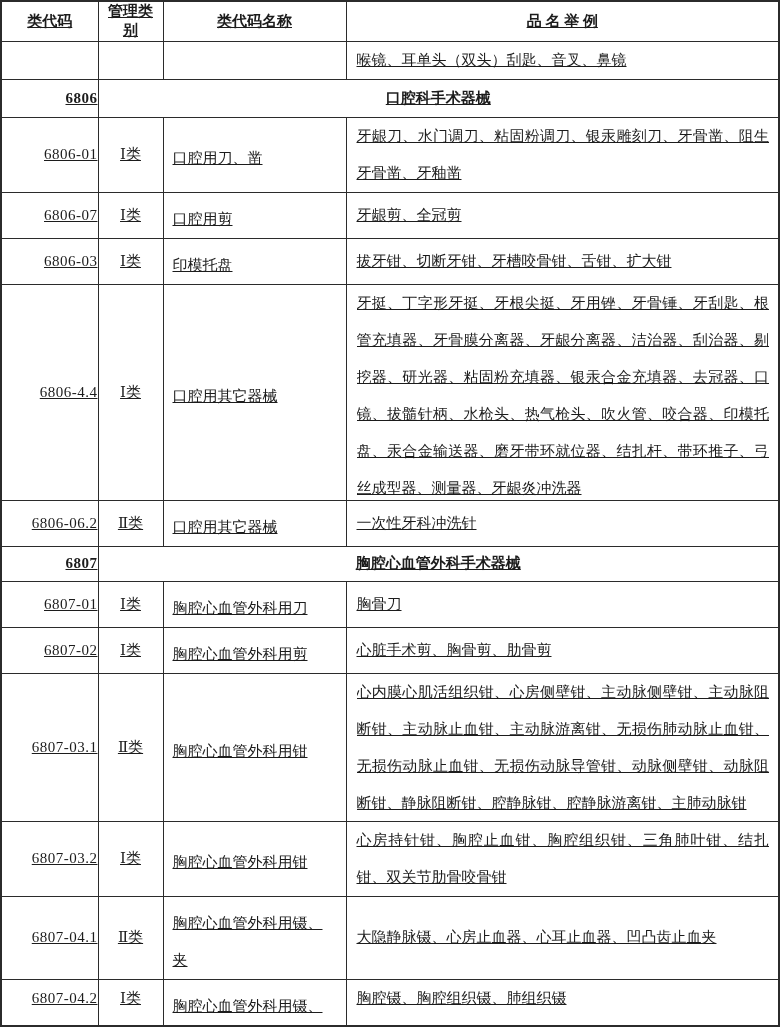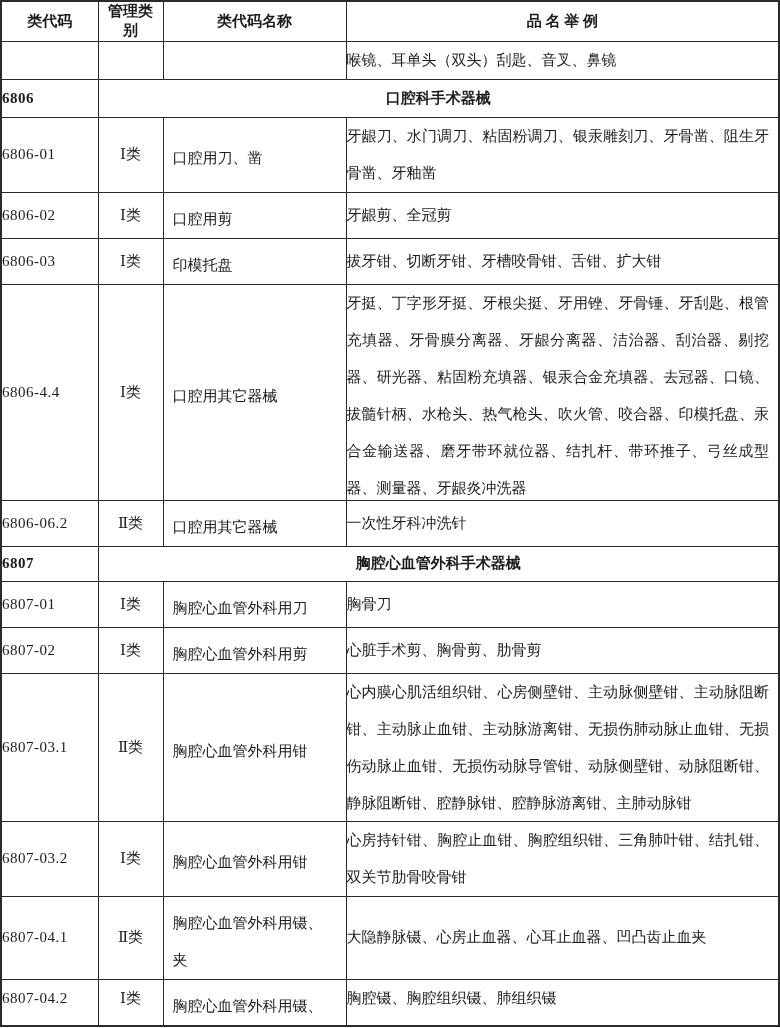--- a/index.html
+++ b/index.html
@@ -4,20 +4,21 @@
 <style>
   html, body { margin: 0; padding: 0; background: #ffffff; }
   .page {
     position: relative;
     width: 780px;
     height: 1028px;
     overflow: hidden;
     background: #ffffff;
     font-family: "Liberation Serif", "DejaVu Serif", serif;
     color: #1c1c1c;
+    text-decoration: underline;
   }
   table.doc-table {
     border-collapse: collapse;
     table-layout: fixed;
     width: 778px;
     border: 2px solid #2b2b2b;
   }
   td, th {
     border: 1px solid #2b2b2b;
     padding: 0;
@@ -25,32 +26,32 @@
     vertical-align: middle;
     font-size: 15px;
   }
   th {
     font-weight: bold;
     text-align: center;
     line-height: 19px;
     white-space: pre-line;
   }
   td.code-cell {
-    text-align: left;
+    text-align: right;
     letter-spacing: 0.5px;
   }
   td.class-cell { text-align: center; }
   td.name-cell {
     padding: 8px 6px 0 9px;
     line-height: 37px;
     white-space: pre-line;
     text-align: left;
   }
   td.examples-cell {
-    padding: 0 9px 0 0;
+    padding: 0 9px 0 10px;
     line-height: 37px;
     text-align: justify;
     word-break: break-all;
   }
   td.examples-cell .clip { overflow: hidden; }
   tr.section-row td { font-weight: bold; }
   td.section-title-cell { text-align: center; font-weight: bold; }
   tr.cut-row td { vertical-align: top; line-height: 37px; }
 </style>
 </head>
@@ -87,21 +88,21 @@
     </tr>
 
     <tr style="height:73px">
       <td class="code-cell">6806-01</td>
       <td class="class-cell">Ⅰ类</td>
       <td class="name-cell">口腔用刀、凿</td>
       <td class="examples-cell">牙龈刀、水门调刀、粘固粉调刀、银汞雕刻刀、牙骨凿、阻生牙骨凿、牙釉凿</td>
     </tr>
 
     <tr style="height:36px">
-      <td class="code-cell">6806-02</td>
+      <td class="code-cell">6806-07</td>
       <td class="class-cell">Ⅰ类</td>
       <td class="name-cell">口腔用剪</td>
       <td class="examples-cell">牙龈剪、全冠剪</td>
     </tr>
 
     <tr style="height:37px">
       <td class="code-cell">6806-03</td>
       <td class="class-cell">Ⅰ类</td>
       <td class="name-cell">印模托盘</td>
       <td class="examples-cell">拔牙钳、切断牙钳、牙槽咬骨钳、舌钳、扩大钳</td>

